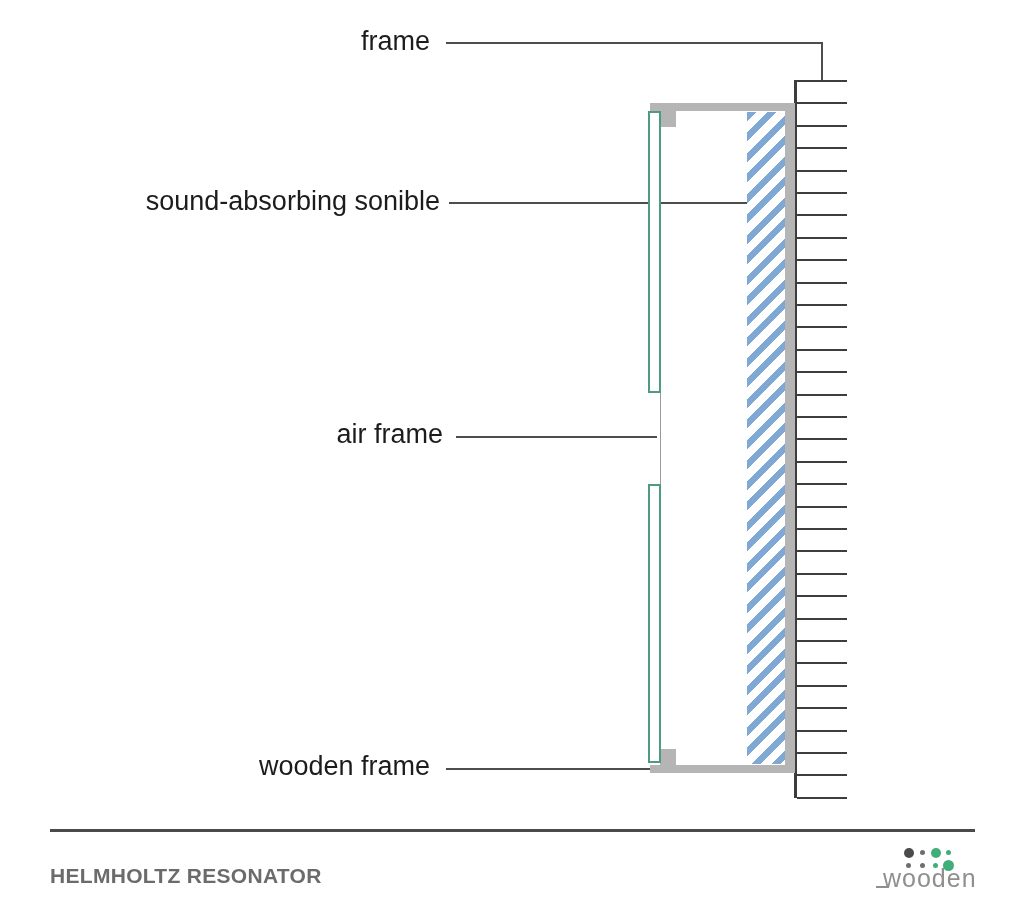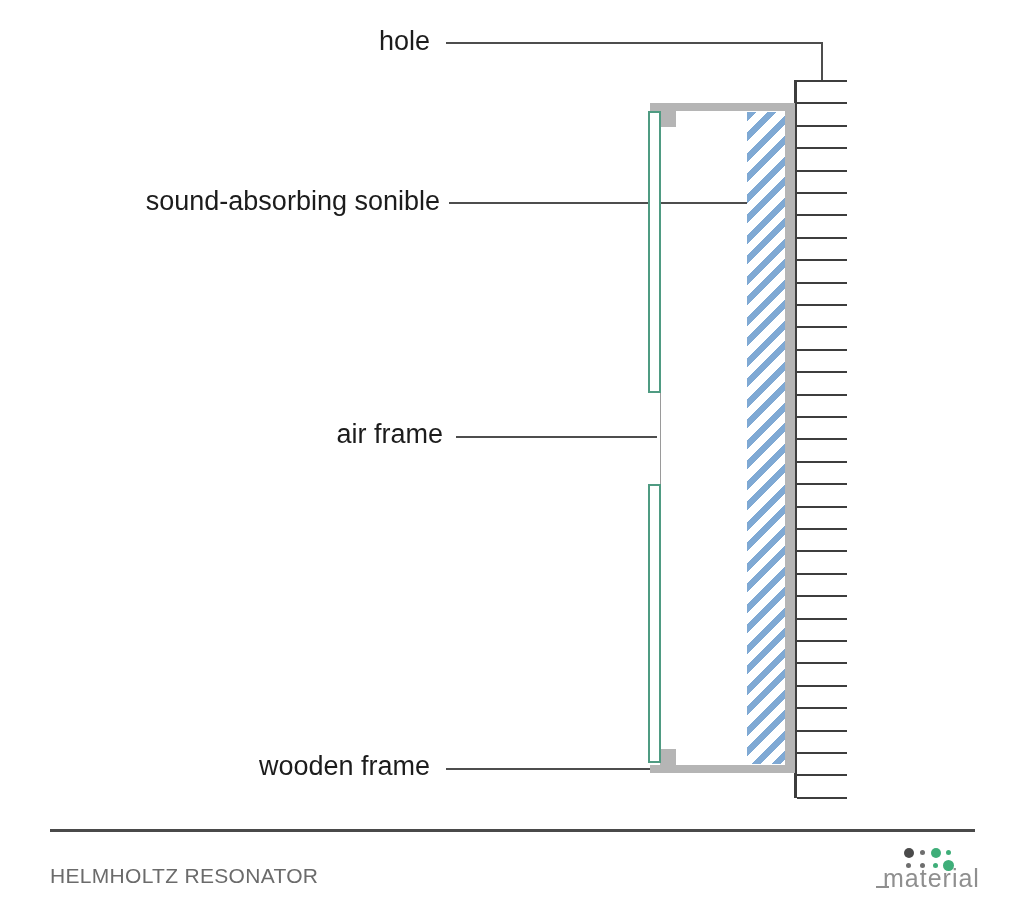--- a/index.html
+++ b/index.html
@@ -64,21 +64,21 @@
       var(--absorber-blue,#7fa9d4) 0 6.5px, #ffffff 6.5px 14.5px);
   }
 
   
   #divider {
     position:absolute; left:50px; top:829px; width:925px; height:2.5px;
     background:#4a4a4a;
   }
   #title {
     position:absolute; left:50px; top:864px;
-    font-size:21px; font-weight:normal; letter-spacing:0.3px;
+    font-size:21px; font-weight:bold; letter-spacing:0.3px;
     color:var(--footer-text,#6b6b6b);
   }
   #logo { position:absolute; left:876px; top:843px; width:105px; height:52px; }
   .dot  { position:absolute; border-radius:50%; }
   #dot-1 { left:28px; top:5px;  width:10px; height:10px; background:var(--brand-dark,#4b4b4b); }
   #dot-2 { left:44px; top:7px;  width:5px;  height:5px;  background:#6e6e6e; }
   #dot-3 { left:55px; top:5px;  width:10px; height:10px; background:var(--brand-green,#3fae79); }
   #dot-4 { left:70px; top:7px;  width:5px;  height:5px;  background:var(--brand-green,#3fae79); }
   #dot-5 { left:30px; top:20px; width:5px;  height:5px;  background:#6e6e6e; }
   #dot-6 { left:44px; top:20px; width:5px;  height:5px;  background:#6e6e6e; }
@@ -91,21 +91,21 @@
   #logo-underscore {
     position:absolute; left:0; top:43px; width:13px; height:1.5px;
     background:var(--brand-gray,#8f8f8f);
   }
 </style>
 </head>
 <body>
 
 <div class="canvas">
 
-  <div class="label" id="lbl-wall">hole</div>
+  <div class="label" id="lbl-wall">frame</div>
   <div class="label" id="lbl-absorber">sound-absorbing sonible</div>
   <div class="label" id="lbl-airhole">air frame</div>
   <div class="label" id="lbl-frame">wooden frame</div>
 
   <div class="leader" id="wall-leader-h"></div>
   <div class="leader" id="wall-leader-v"></div>
   <div class="leader" id="absorber-leader"></div>
   <div class="leader" id="airhole-leader"></div>
   <div class="leader" id="frame-leader"></div>
 
@@ -130,16 +130,16 @@
   <div id="logo">
     <div class="dot" id="dot-1"></div>
     <div class="dot" id="dot-2"></div>
     <div class="dot" id="dot-3"></div>
     <div class="dot" id="dot-4"></div>
     <div class="dot" id="dot-5"></div>
     <div class="dot" id="dot-6"></div>
     <div class="dot" id="dot-7"></div>
     <div class="dot" id="dot-8"></div>
     <div id="logo-underscore"></div>
-    <div id="logo-text">material</div>
+    <div id="logo-text">wooden</div>
   </div>
 
 </div>
 
 </body></html>

